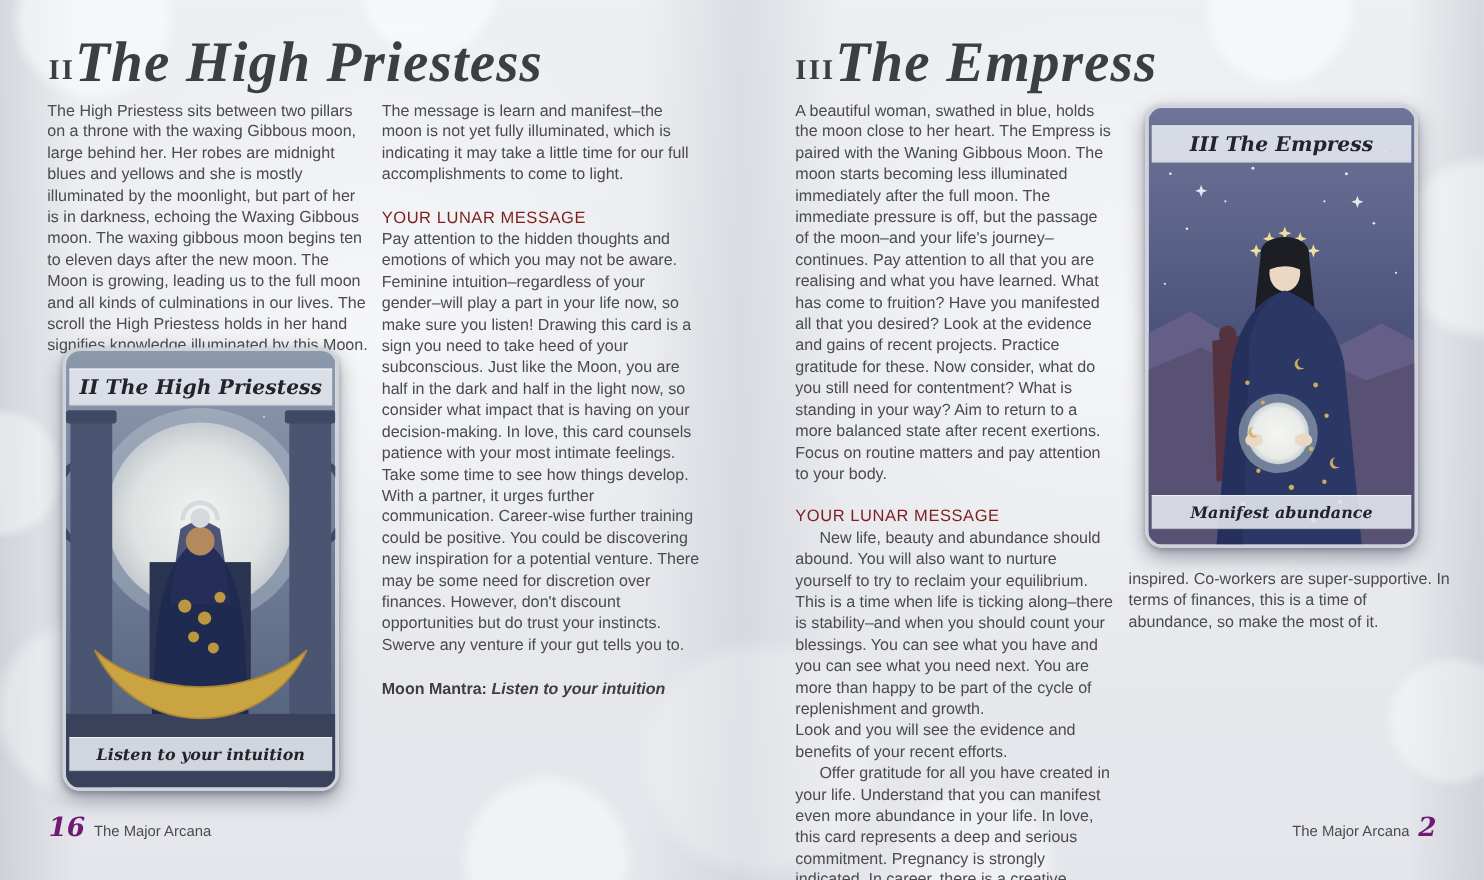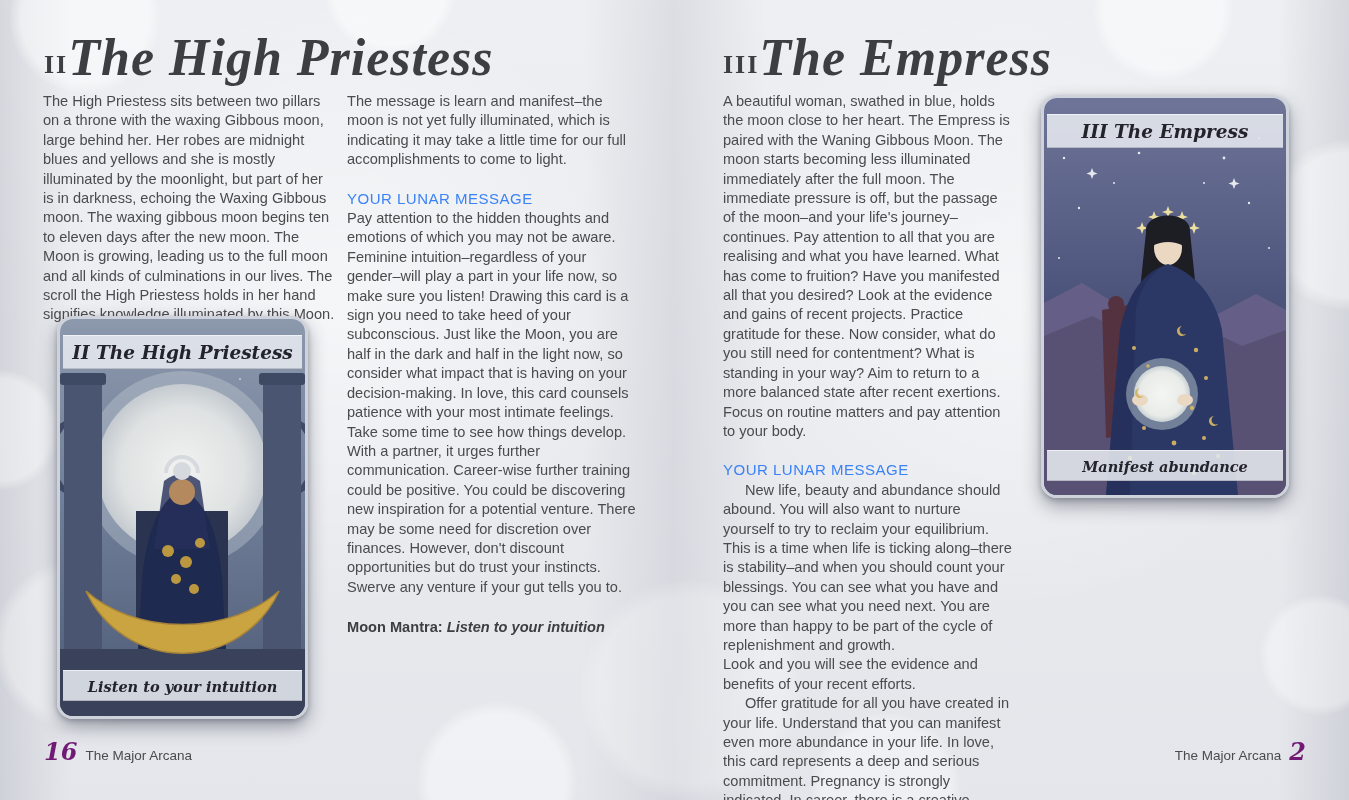--- a/index.html
+++ b/index.html
@@ -26,21 +26,21 @@
 
   .page-title { position:absolute; white-space:nowrap; color:#3d3e42; }
   .page-title .numeral { font-family:"Liberation Serif", serif; font-weight:700;
     font-size:26px; letter-spacing:2px; vertical-align:2px; }
   .page-title .script { font-family:Liberation Serif, serif; font-style:italic; font-weight:700;
     font-size:52px; letter-spacing:1px; margin-left:0; }
 
   .col { position:absolute; font-size:14.6px; line-height:19.4px; color:#4b4b4d; }
   .col p.body { margin:0; }
   .col p.indent { text-indent:1.5em; }
-  .lunar-h { font-size:15px; letter-spacing:.5px; color:#3b82f6; margin:19px 0 1px 0; font-weight:400; }
+  .lunar-h { font-size:15px; letter-spacing:.5px; color:#7f1d1d; margin:19px 0 1px 0; font-weight:400; }
   .mantra { margin-top:21px; color:#3e3e41; }
   .mantra .lbl { font-weight:700; font-family:"Liberation Sans", sans-serif; }
   .mantra .it { font-style:italic; font-weight:700; font-family:"Liberation Sans", sans-serif; }
 
   .card { position:absolute; border-radius:16px; overflow:hidden;
     border:3px solid #ced2da;
     box-shadow:0 8px 18px rgba(55,60,78,.45), 0 2px 5px rgba(55,60,78,.30); }
   .card svg { position:absolute; left:0; top:0; width:100%; height:100%; }
   .card-banner { position:absolute; left:3px; right:3px; text-align:center;
     background:rgba(230,233,239,.88);
@@ -227,17 +227,18 @@
       <path d="M138,228 a5,5 0 1,0 4,8 a4,4 0 1,1 -4,-8 Z"></path>
       <path d="M96,290 a5,5 0 1,0 4,8 a4,4 0 1,1 -4,-8 Z"></path>
       <path d="M170,318 a5,5 0 1,0 4,8 a4,4 0 1,1 -4,-8 Z"></path>
     </g>
   </svg>
   <div class="card-banner banner-title">III The Empress</div>
   <div class="card-banner banner-caption" style="bottom:14px;">Manifest abundance</div>
 </div>
 
 <div class="col" style="left:1026px;top:518px;width:292px;">
+  <p class="body">inspired. Co-workers are super-supportive. In terms of finances, this is a time of abundance, so make the most of it.</p>
 </div>
 
 <div class="footer" style="right:43px;top:737px;">
   <span>The Major Arcana</span><span class="sep"></span><span class="folio">2</span>
 </div>
 
 </body></html>

